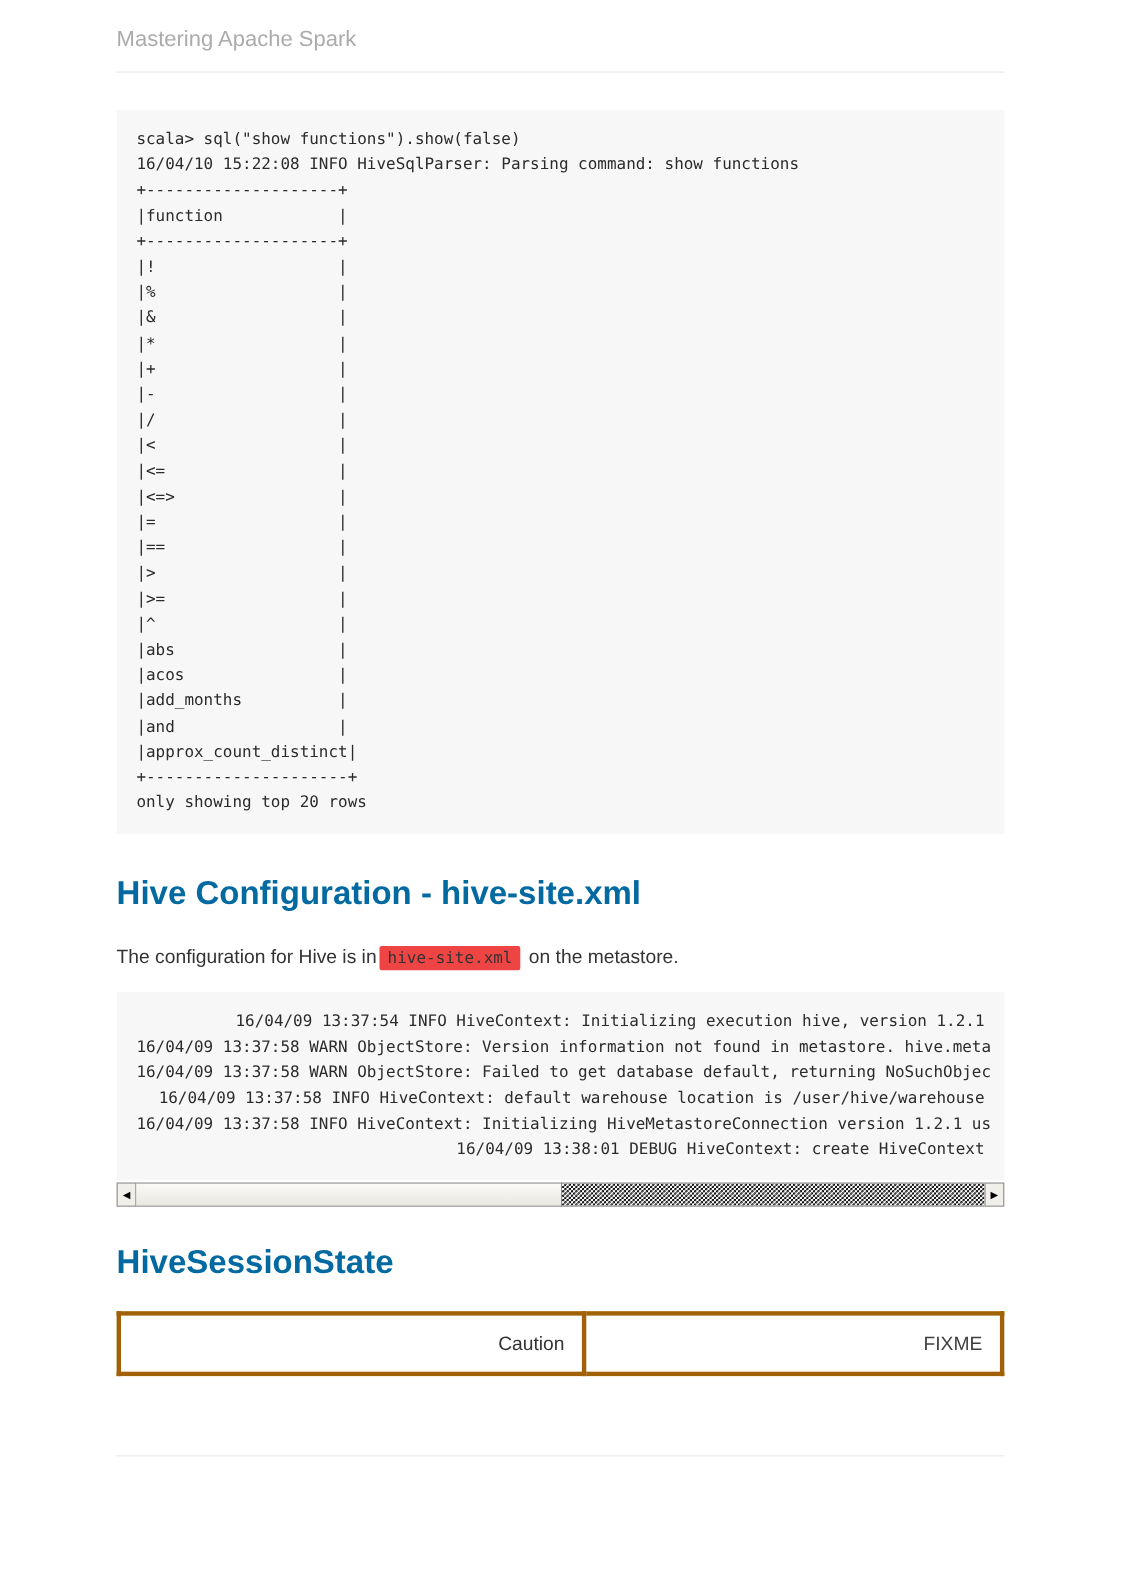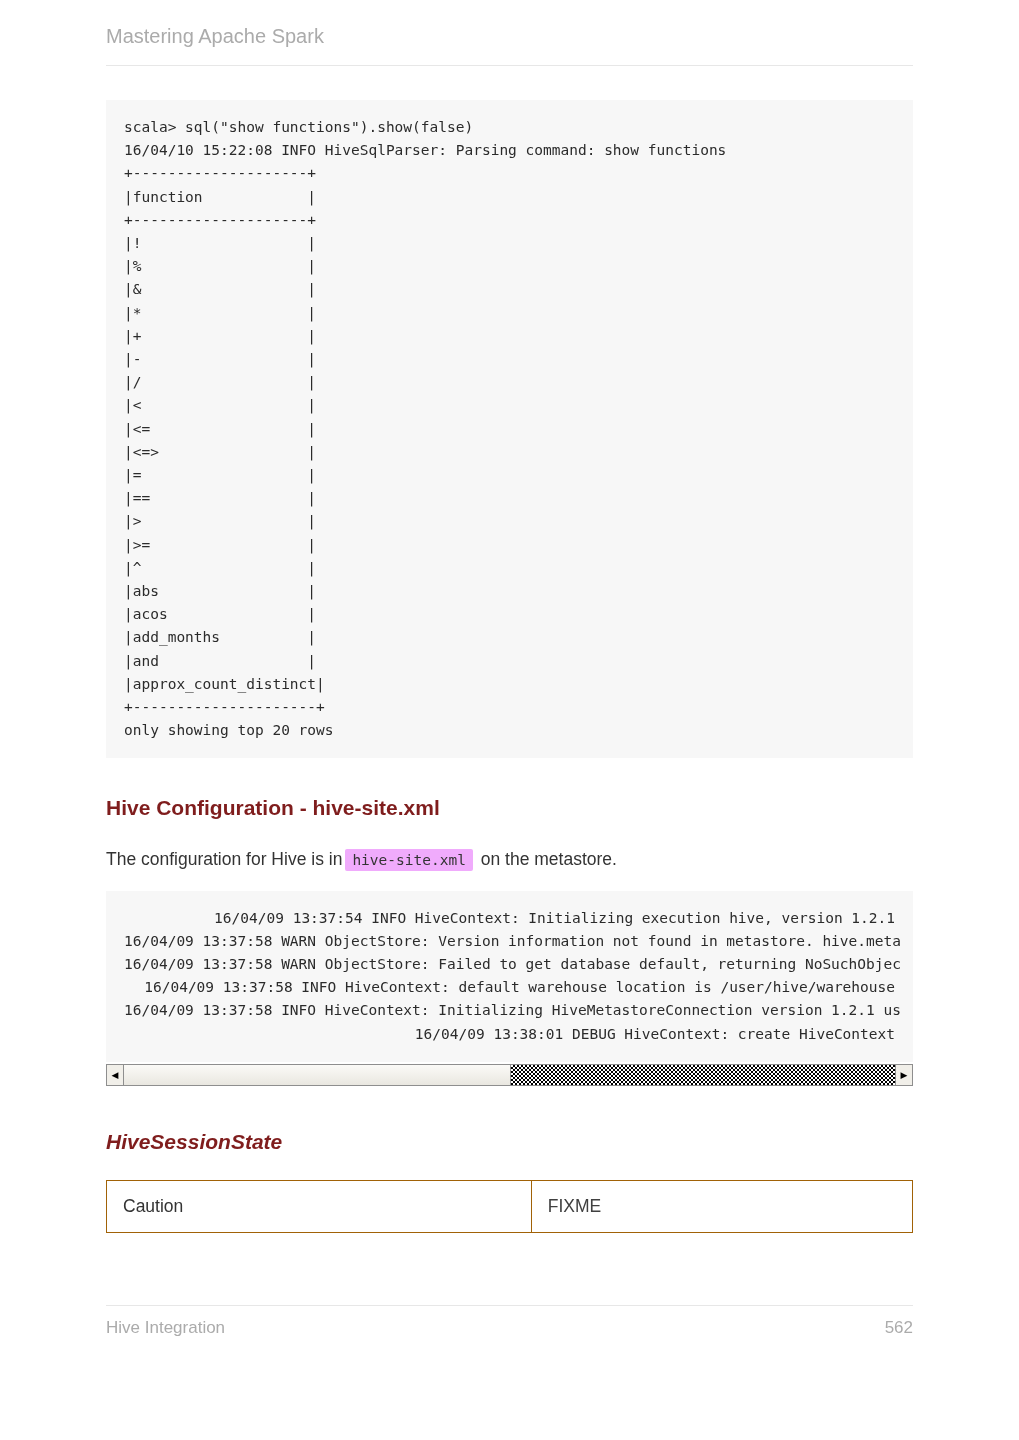--- a/index.html
+++ b/index.html
@@ -23,34 +23,34 @@
     line-height: 23.2px;
     color: #2b2b2b;
     white-space: pre;
     overflow: hidden;
     margin: 0;
   }
   .codeblock.first { margin-top: 34px; }
   .codeblock.second { margin-top: 16px; text-align: right; }
 
   h2 {
-    font-size: 21px; font-weight: 700; color: #7f1d1d;
+    font-size: 30px; font-weight: 700; color: #0369a1;
     margin: 0; line-height: 1.15;
   }
   .h2-config { margin-top: 38px; }
-  .h2-session { margin-top: 44px; font-style: italic; }
+  .h2-session { margin-top: 34px; }
 
   p { font-size: 17.5px; line-height: 29px; margin: 0; color: #333; }
   .p1 { margin-top: 24px; }
   .p2 { margin-top: 16px; }
 
   .inline-code {
     font-family: "DejaVu Sans Mono", "Liberation Mono", monospace;
     font-size: 14.5px;
-    background: #f0abfc;
+    background: #ef4444;
     color: #333;
     padding: 3px 7px;
     border-radius: 2px;
     margin: 0 3px;
     white-space: nowrap;
   }
 
   
   .hscrollbar {
     margin-top: 2px;
@@ -86,23 +86,24 @@
     cursor: pointer;
   }
 
   table.caution {
     margin-top: 26px;
     width: 100%;
     border-collapse: collapse;
     font-size: 17.5px;
   }
   table.caution td {
-    border: 1px solid #a16207;
+    border: 4px solid #a16207;
     padding: 15px 16px;
     height: 41px;
+    text-align: right;
   }
   td.caution-label { width: 52.7%; color: #333; }
   td.caution-value a { color: #404040; text-decoration: none; }
 
   .footer-divider { margin-top: 72px; }
   .footer-row {
     margin-top: 12px;
     display: flex; justify-content: space-between;
     font-size: 17px; color: #ababab;
   }
@@ -171,18 +172,14 @@
   <table class="caution">
     <tbody>
         <tr>
       <td class="caution-label">Caution</td>
       <td class="caution-value"><a href="#">FIXME</a></td>
     </tr>
   </tbody>
     </table>
 
   <hr class="divider footer-divider">
-  <div class="footer-row">
-    <span>Hive Integration</span>
-    <span>562</span>
-  </div>
 
 </div>
 
 </body></html>

